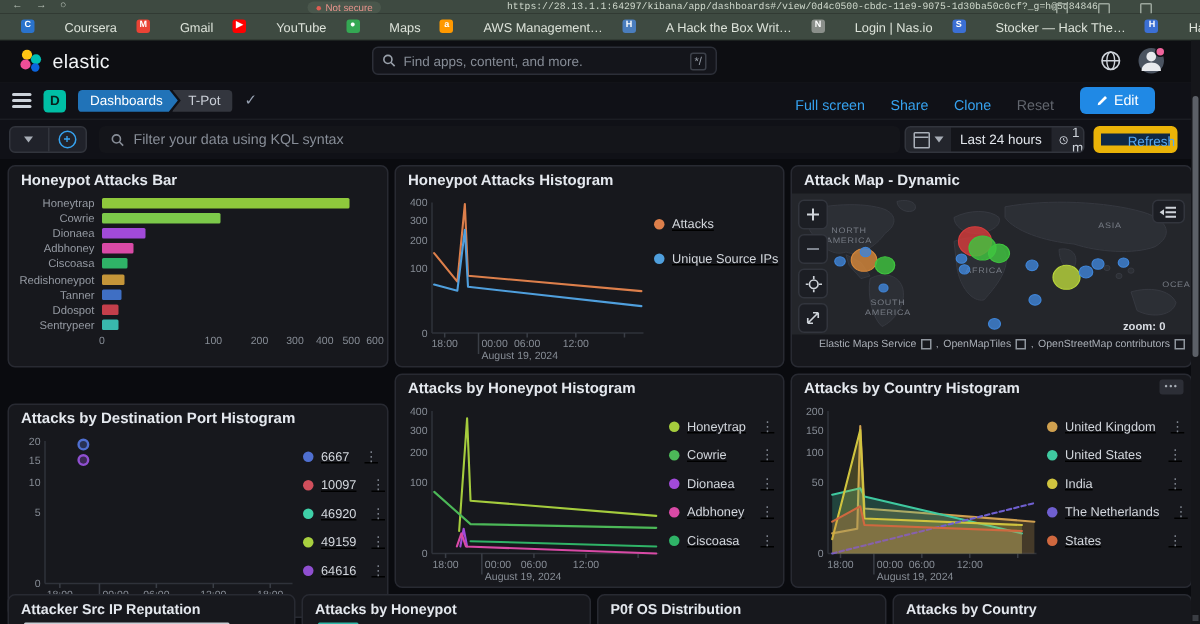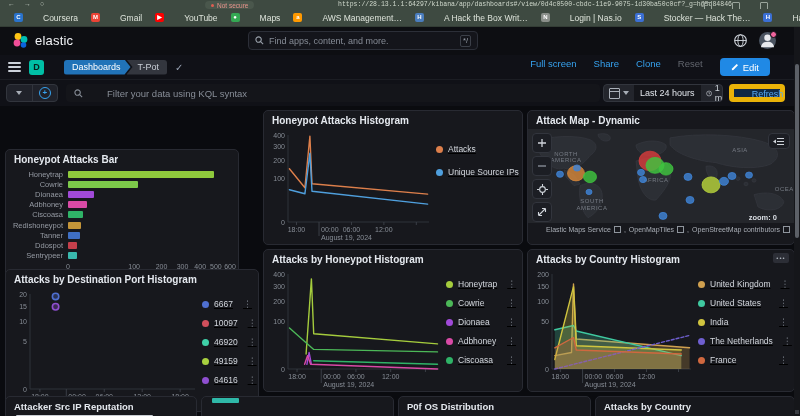--- a/index.html
+++ b/index.html
@@ -32,56 +32,56 @@
   .avatar{position:absolute;right:24px;top:5px;width:17px;height:17px;border-radius:50%;background:#4a5360;}
   .avatar .pdot{position:absolute;right:-1px;top:-1px;width:5px;height:5px;border-radius:50%;background:#f0649c;border:1px solid #0d0e12;}
   
   .navr{position:absolute;top:55px;left:0;right:0;height:25px;background:#101117;border-bottom:1px solid #1b1d23;
     display:flex;align-items:center;padding:0 30px 0 8px;box-sizing:border-box;gap:8px;}
   .burger{display:flex;flex-direction:column;gap:2.5px;width:13px;}
   .burger span{height:1.5px;background:#ccd2da;border-radius:1px;}
   .appico{width:15px;height:15px;border-radius:3px;background:#00bfa5;color:#07211c;font-size:9px;font-weight:700;
     text-align:center;line-height:15px;}
   .crumb1{background:#2173b8;color:#fff;font-size:9px;height:15px;line-height:15px;padding:0 10px 0 8px;
-    clip-path:polygon(0 0,calc(100% - 6px) 0,100% 50%,calc(100% - 6px) 100%,0 100%);border-radius:3px 0 0 3px;margin-left:12px;}
+    clip-path:polygon(0 0,calc(100% - 6px) 0,100% 50%,calc(100% - 6px) 100%,0 100%);border-radius:3px 0 0 3px;}
   .crumb2{background:#33363e;color:#c9ced6;font-size:9px;height:15px;line-height:15px;padding:0 8px 0 11px;margin-left:-4px;
     clip-path:polygon(0 0,100% 0,100% 100%,0 100%,6px 50%);border-radius:0 3px 3px 0;}
   .savedok{color:#98a2b3;font-size:10px;}
-  .navlinks{margin-left:auto;display:flex;align-items:flex-start;gap:17px;}
+  .navlinks{margin-left:auto;display:flex;align-items:flex-end;gap:17px;}
   .link{color:#36a2ef;font-size:9.5px;white-space:nowrap;}
   .reset{color:#62666e;}
   .editbtn{display:flex;align-items:center;gap:4px;background:#2089e5;color:#fff;font-size:9.5px;
     height:18px;padding:0 11px;border-radius:4px;}
   
   .fbar{position:absolute;top:80px;left:0;right:0;height:26px;background:#101117;border-bottom:1px solid #15161b;}
   .qgroup{position:absolute;left:6px;top:4px;width:52px;height:18px;background:#20222a;border:1px solid #32353d;
     border-radius:4px;display:flex;box-sizing:border-box;}
   .qgroup .seg{flex:1;display:flex;align-items:center;justify-content:center;}
   .qgroup .seg + .seg{border-left:1px solid #32353d;}
   .caret{width:0;height:0;border-left:3px solid transparent;border-right:3px solid transparent;border-top:4px solid #a7adb6;}
   .pluscirc{width:10px;height:10px;border:1px solid #36a2ef;border-radius:50%;color:#36a2ef;font-size:8px;
     line-height:9px;text-align:center;font-weight:700;}
   .kqlin{position:absolute;left:66px;top:4px;right:200px;height:18px;background:#14151a;border-radius:4px;
-    display:flex;align-items:center;gap:24px;padding:0 8px;}
+    display:flex;align-items:center;gap:6px;padding:0 8px;}
   .kql-ph{font-size:9.5px;color:#878d97;}
   .tpick{position:absolute;left:603px;top:4px;width:120px;height:18px;background:#23252c;border:1px solid #32353d;
     border-radius:4px;display:flex;align-items:center;box-sizing:border-box;overflow:hidden;}
   .tseg-ico{display:flex;align-items:center;gap:3px;padding:0 5px;height:100%;}
   .tseg-mid{background:#14151a;height:100%;display:flex;align-items:center;padding:0 6px;font-size:9px;color:#e2e6ec;white-space:nowrap;}
   .tseg-int{display:flex;align-items:center;gap:3px;padding:0 5px;font-size:9px;color:#cdd2d9;height:100%;}
   .refreshbtn{position:absolute;left:729px;top:4px;width:56px;height:18px;background:#0f2844;border:5px solid #eab308;
     border-radius:4px;display:flex;align-items:flex-start;justify-content:center;gap:21px;
     color:#55a8f2;font-size:9px;box-sizing:border-box;}
   .calico{width:9px;height:9px;border:1px solid #aab0b9;border-radius:1px;position:relative;}
   .calico:before{content:"";position:absolute;left:0;right:0;top:2px;border-top:1px solid #aab0b9;}
   
   .dash{position:absolute;top:106px;left:0;width:800px;height:310px;background:#0a0b0f;}
   .panel{position:absolute;background:#17181d;border:1px solid #282a32;border-radius:5px;box-sizing:border-box;overflow:hidden;}
   .ptitle{padding:4px 8px 1px;font-size:10px;font-weight:700;color:#e4e8ee;line-height:12px;white-space:nowrap;overflow:hidden;}
-  .p1{left:5px;top:4px;width:234px;height:135px;margin-top:39px;}
+  .p1{left:5px;top:4px;width:254px;height:135px;}
   .p2{left:263px;top:4px;width:260px;height:135px;}
   .p3{left:527px;top:4px;width:268px;height:135px;}
   .p4{left:5px;top:143px;width:254px;height:143px;margin-top:20px;}
   .p5{left:263px;top:143px;width:260px;height:143px;}
   .p6{left:527px;top:143px;width:268px;height:143px;}
   .stub{top:290px;height:24px;}
   .s1{left:5px;width:192px;} .s2{left:201px;width:193px;} .s3{left:398px;width:193px;} .s4{left:595px;width:200px;}
   .stub .ptitle{font-size:9.5px;}
   .frag1{height:5px;background:#c9cdd3;margin:1px 10px 0;border-radius:1px;width:72%;}
   .frag2{height:5px;background:#2fb8a8;margin:1px 10px 0;border-radius:1px;width:14%;}
@@ -640,32 +640,33 @@
               <span>India</span>
               <span class="keb">⋮</span>
             </div>
             <div class="li">
               <span class="dot" style="background: rgb(111, 95, 208);"></span>
               <span>The Netherlands</span>
               <span class="keb">⋮</span>
             </div>
             <div class="li">
               <span class="dot" style="background: rgb(208, 104, 63);"></span>
-              <span>France</span>
+              <span>States</span>
               <span class="keb">⋮</span>
             </div>
           </div>
       </div>
     </div>
 
     <div class="panel stub s1">
       <div class="ptitle">Attacker Src IP Reputation</div>
       <div class="frag1"></div>
     </div>
     <div class="panel stub s2">
+      <div class="ptitle">Attacks by Honeypot</div>
       <div class="frag2"></div>
     </div>
     <div class="panel stub s3">
       <div class="ptitle">P0f OS Distribution</div>
     </div>
     <div class="panel stub s4">
       <div class="ptitle">Attacks by Country</div>
     </div>
   </div>
 

